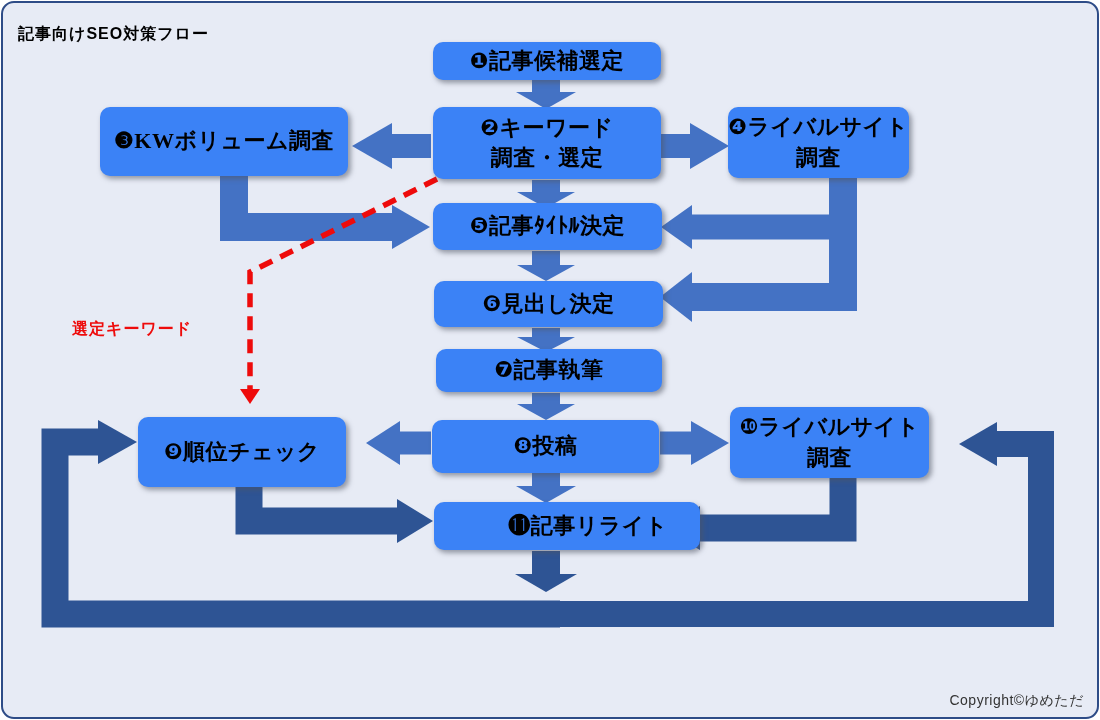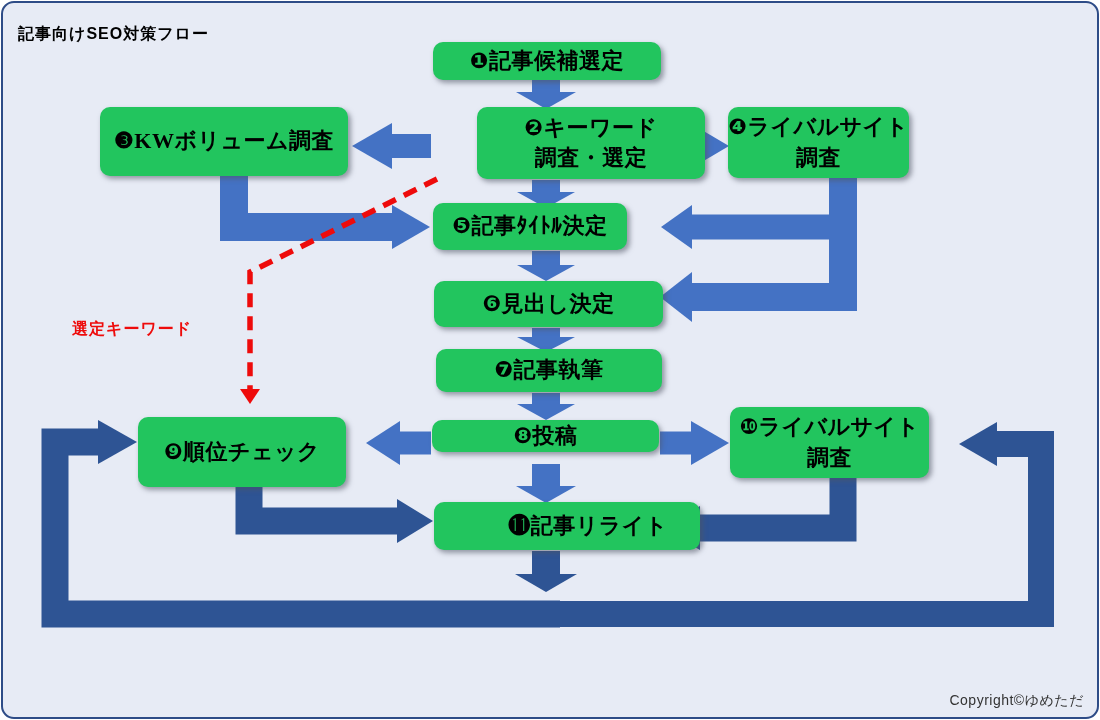--- a/index.html
+++ b/index.html
@@ -11,21 +11,21 @@
   .frame{
     position:absolute;left:1px;top:1px;width:1094px;height:714px;
     background:#E7EBF5;border:2px solid #2E4C87;border-radius:13px;
   }
   .title{
     position:absolute;left:18px;top:8px;
     font-size:16px;font-weight:bold;color:#000000;letter-spacing:1px;margin-top:16px;
   }
   svg.connectors{position:absolute;left:0;top:0;width:1100px;height:720px;z-index:1;}
   .node{
-    position:absolute;z-index:2;background:#22c55e;border-radius:10px;
+    position:absolute;z-index:2;background:#3b82f6;border-radius:10px;
     box-shadow:2.5px 3px 5px rgba(80,85,100,0.55);
     display:flex;align-items:center;justify-content:center;text-align:center;
     font-size:22px;font-weight:bold;color:#000000;
     white-space:pre-line;line-height:1.38;letter-spacing:0.5px;
   }
   .keyword-label{
     position:absolute;left:72px;top:319px;z-index:3;
     font-size:16px;font-weight:bold;color:#EE0B0B;letter-spacing:1px;
   }
   .copyright{
@@ -90,29 +90,29 @@
       <polygon points="997,422 997,466 959,444"></polygon>
     </g>
 
     <g>
       <path d="M437,179 L250,272 V391" stroke="#EE0B0B" stroke-width="5.5" fill="none" stroke-dasharray="14 9"></path>
       <polygon points="240,389 260,389 250,404" fill="#EE0B0B"></polygon>
     </g>
   </svg>
 
   <div class="node" style="left:433px;top:42px;width:228px;height:38px;">❶記事候補選定</div>
-  <div class="node" style="left:433px;top:107px;width:228px;height:72px;margin-left:44px;">❷キーワード
+  <div class="node" style="left:433px;top:107px;width:228px;height:72px;">❷キーワード
 調査・選定</div>
   <div class="node" style="left:100px;top:107px;width:248px;height:69px;font-family:Liberation Serif, serif;">❸KWボリューム調査</div>
   <div class="node" style="left:728px;top:107px;width:181px;height:71px;">❹ライバルサイト
 調査</div>
-  <div class="node" style="left:433px;top:203px;width:194px;height:47px;">❺記事ﾀｲﾄﾙ決定</div>
+  <div class="node" style="left:433px;top:203px;width:229px;height:47px;">❺記事ﾀｲﾄﾙ決定</div>
   <div class="node" style="left:434px;top:281px;width:229px;height:46px;">❻見出し決定</div>
   <div class="node" style="left:436px;top:349px;width:226px;height:43px;">❼記事執筆</div>
-  <div class="node" style="left:432px;top:420px;width:227px;height:32px;">❽投稿</div>
+  <div class="node" style="left:432px;top:420px;width:227px;height:53px;">❽投稿</div>
   <div class="node" style="left:138px;top:417px;width:208px;height:70px;">❾順位チェック</div>
   <div class="node" style="left:730px;top:407px;width:199px;height:71px;">❿ライバルサイト
 調査</div>
   <div class="node" style="left:434px;top:502px;width:224px;height:48px;padding-left:42px;">⓫記事リライト</div>
 
   <div class="keyword-label">選定キーワード</div>
 
   <div class="copyright">Copyright©ゆめただ</div>
 </div>
 

